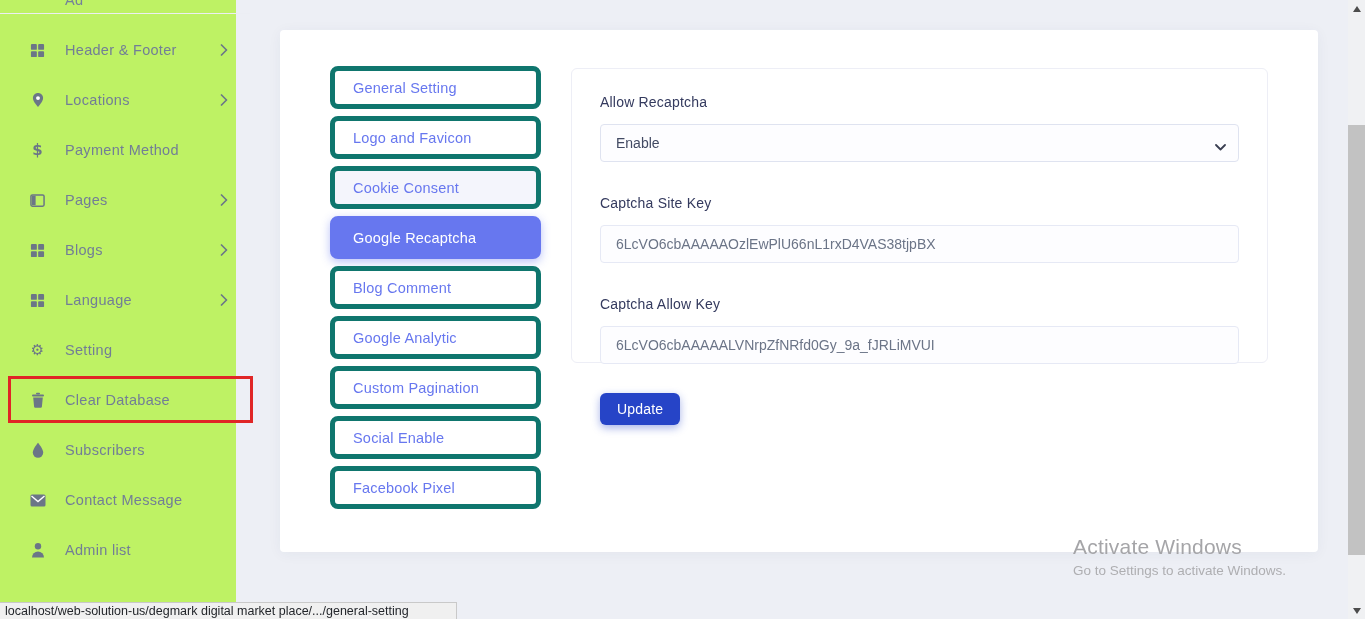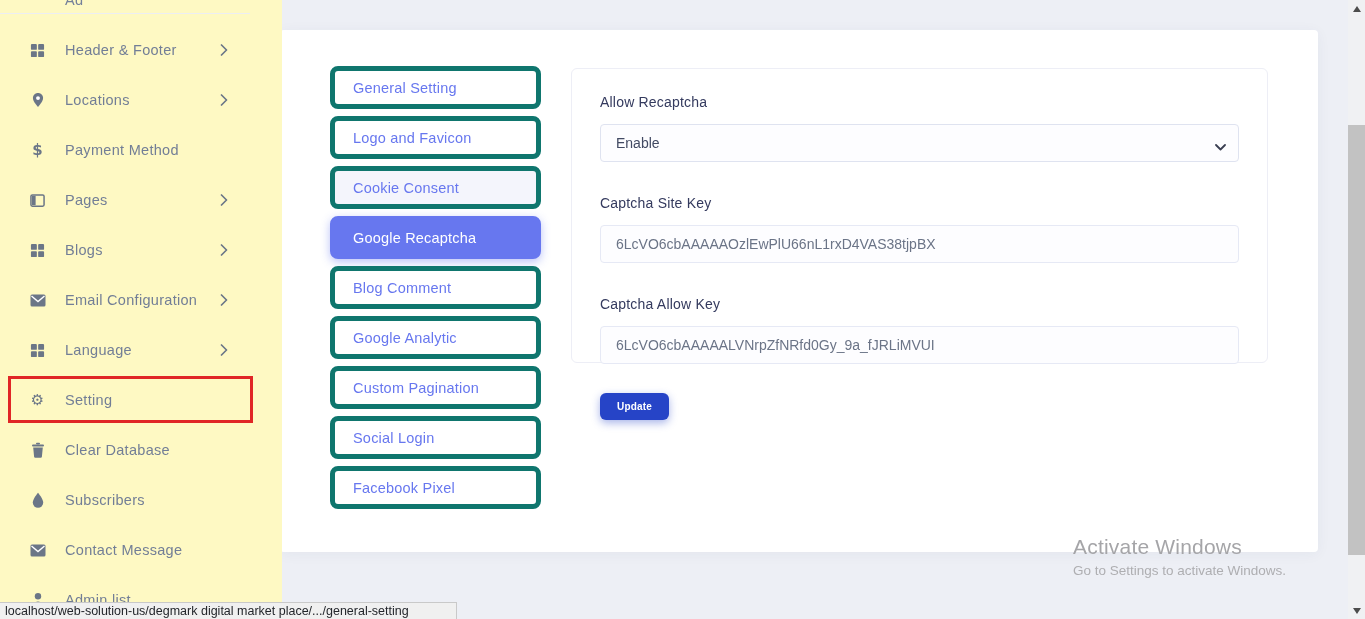--- a/index.html
+++ b/index.html
@@ -5,22 +5,22 @@
   * { margin:0; padding:0; box-sizing:border-box; }
   html,body { background:#fff; }
   body { font-family:"Liberation Sans", sans-serif; }
   .app {
     position:relative; width:1365px; height:619px;
     background:#edeff5; overflow:hidden;
   }
 
   
   .sidebar {
-    position:absolute; left:0; top:0; width:282px; height:619px;
-    background:#fef9c3; z-index:2;
+    position:absolute; left:0; top:0; width:236px; height:619px;
+    background:#bef264; z-index:2;
   }
   .sidebar-partial-label {
     position:absolute; left:65px; top:-8px;
     font-size:14.5px; color:#74809a; letter-spacing:.3px;
   }
   .sidebar-divider {
     position:absolute; left:0; top:13px; width:250px; height:1px;
     background:#eceef4;
   }
   .sidebar-items { position:absolute; left:0; top:25px; width:250px; }
@@ -93,21 +93,21 @@
     position:absolute; right:13px; top:13px; pointer-events:none; color:#3a3f52;
   }
   .f-input {
     width:100%; height:38px; margin-top:14px;
     border:1px solid #e6e9f5; border-radius:4px; background:#fdfdff;
     color:#6b7487; font-size:14px; padding:0 15px;
     font-family:"Liberation Sans", sans-serif;
   }
   .update-btn {
     margin-top:29px; display:inline-block; border:none; cursor:pointer;
-    background:#2644c7; color:#fff; font-weight:700; font-size:10px;
+    background:#2644c7; color:#fff; font-weight:400; font-size:14px;
     padding:8px 17px; border-radius:6px; letter-spacing:.2px;
     box-shadow:0 3px 9px rgba(38,68,199,.4);
     font-family:"Liberation Sans", sans-serif;
   }
 
   
   .watermark { position:absolute; left:1073px; top:535px; z-index:3; pointer-events:none; }
   .wm-1 { font-size:21px; color:#a5a5a8; letter-spacing:.2px; }
   .wm-2 { font-size:13.5px; color:#aeaeb1; margin-top:4px; }
 
@@ -205,34 +205,20 @@
             </svg>
         </span>
         <span class="s-label">Blogs</span>
         <span class="chev">
             <svg width="8" height="12" viewBox="0 0 8 12" fill="none" stroke="currentColor" stroke-width="1.7" stroke-linecap="round" stroke-linejoin="round">
               <polyline points="1.5,1 6.5,6 1.5,11"></polyline>
             </svg>
           </span>
       </div>
 
-      <div class="side-item">
-        <span class="s-icon">
-          <svg width="16" height="13" viewBox="0 0 16 13" fill="currentColor">
-              <rect x="0.5" y="0.5" width="15" height="12" rx="1.5"></rect>
-              <polyline points="1.5,2 8,7.5 14.5,2" fill="none" stroke="#ffffff" stroke-width="1.4"></polyline>
-            </svg>
-        </span>
-        <span class="s-label">Email Configuration</span>
-        <span class="chev">
-            <svg width="8" height="12" viewBox="0 0 8 12" fill="none" stroke="currentColor" stroke-width="1.7" stroke-linecap="round" stroke-linejoin="round">
-              <polyline points="1.5,1 6.5,6 1.5,11"></polyline>
-            </svg>
-          </span>
-      </div>
 
       <div class="side-item">
         <span class="s-icon">
           <svg width="15" height="15" viewBox="0 0 16 16" fill="currentColor">
               <rect x="1" y="1" width="6.3" height="6.3" rx="1"></rect>
               <rect x="8.7" y="1" width="6.3" height="6.3" rx="1"></rect>
               <rect x="1" y="8.7" width="6.3" height="6.3" rx="1"></rect>
               <rect x="8.7" y="8.7" width="6.3" height="6.3" rx="1"></rect>
             </svg>
         </span>
@@ -302,21 +288,21 @@
   <div class="main-card">
 
     <div class="settings-nav">
       <div class="snav-item">General Setting</div>
       <div class="snav-item">Logo and Favicon</div>
       <div class="snav-item tinted">Cookie Consent</div>
       <div class="snav-item active">Google Recaptcha</div>
       <div class="snav-item">Blog Comment</div>
       <div class="snav-item">Google Analytic</div>
       <div class="snav-item">Custom Pagination</div>
-      <div class="snav-item">Social Login</div>
+      <div class="snav-item">Social Enable</div>
       <div class="snav-item">Facebook Pixel</div>
     </div>
 
     <div class="form-card">
       <div class="f-label lbl-1">Allow Recaptcha</div>
       <div class="sel-wrap">
         <select class="f-select">
           <option>Enable</option>
         </select>
         <span class="sel-chev">

